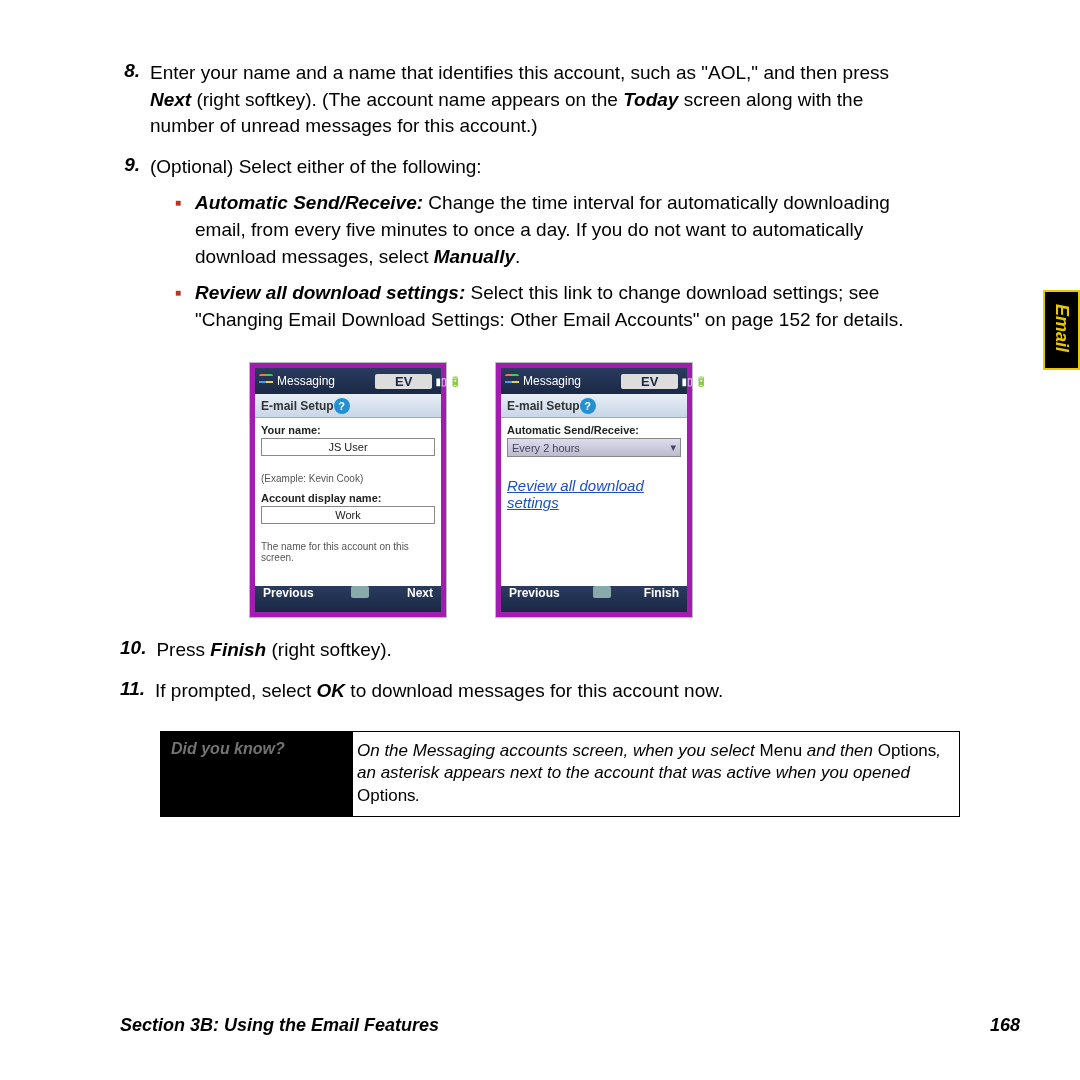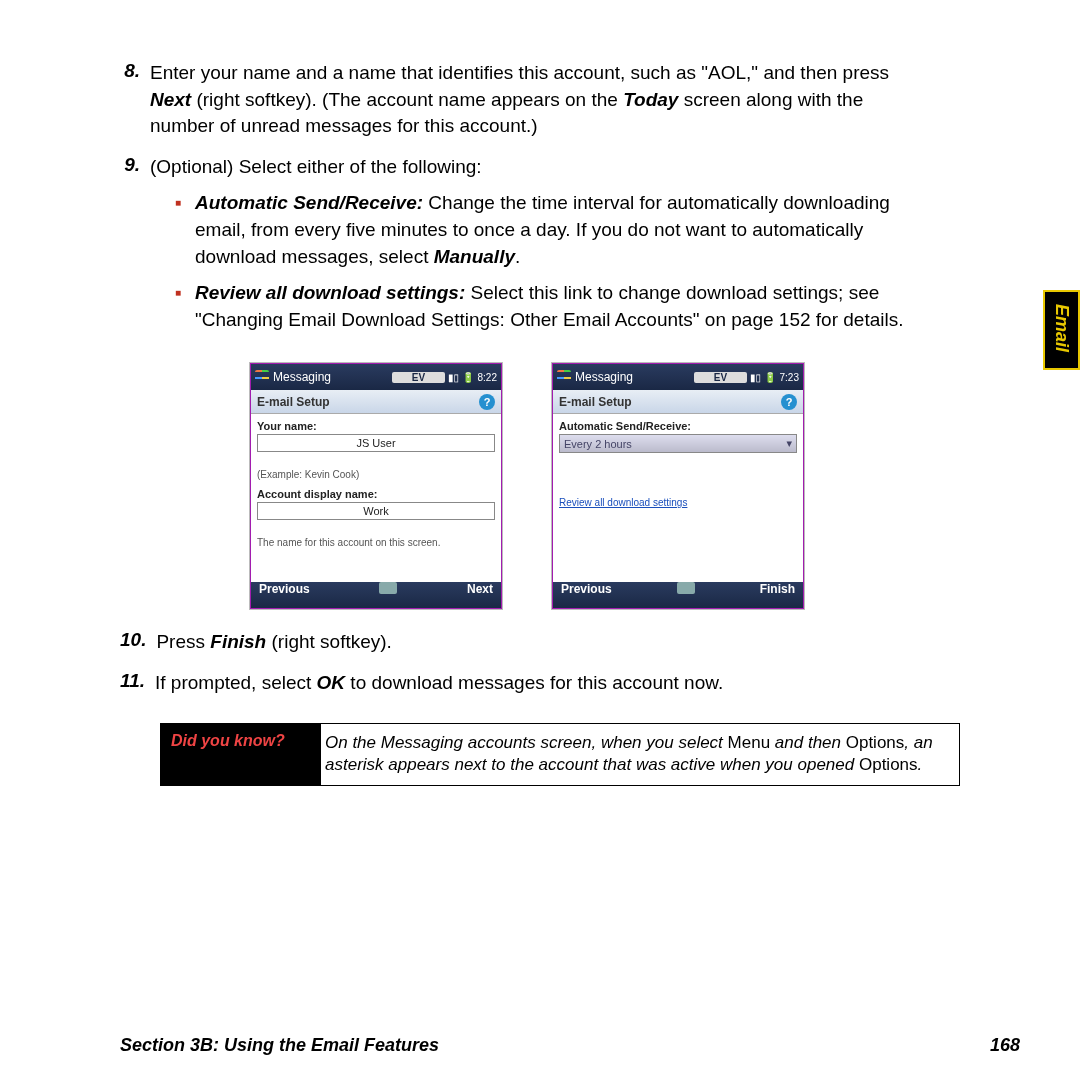--- a/index.html
+++ b/index.html
@@ -61,22 +61,22 @@
       position: absolute;
       left: -20px;
       top: 6px;
     }
     .screens {
       display: flex;
       gap: 50px;
       margin: 20px 0 20px 130px;
     }
     .phone {
-      width: 252px;
-      border: 1px solid #a21caf;
+      width: 196px;
+      border: 5px solid #a21caf;
       background: #fff;
       box-shadow: 0 0 0 1px #bbb;
     }
     .ph-titlebar {
       height: 26px;
       background: linear-gradient(#2a3b5f, #1a2845);
       color: #fff;
       display: flex;
       align-items: center;
       font-size: 12px;
@@ -89,27 +89,26 @@
       display: inline-block;
       background:
         linear-gradient(#e74 25%, transparent 25%) 0 0/50% 50%,
         linear-gradient(#4c4 25%, transparent 25%) 100% 0/50% 50%,
         linear-gradient(#49f 25%, transparent 25%) 0 100%/50% 50%,
         linear-gradient(#ec4 25%, transparent 25%) 100% 100%/50% 50%;
       background-repeat: no-repeat;
       border-radius: 2px;
     }
     .ph-status { display:flex; gap:3px; align-items:center; font-size:10px; }
-    .ph-status .box { background:#ddd; color:#1a2845; padding:0 20px; font-weight:bold; border-radius:2px; font-size:10px;}
+    .ph-status .box { background:#ddd; color:#1a2845; padding:0 20px; font-weight:bold; border-radius:2px; font-size:13px;margin-left:40px;}
     .ph-subbar {
       background: linear-gradient(#e8eef5, #c9d6e8);
       height: 24px;
       display: flex;
       align-items: center;
-      justify-content: space-between;
       padding: 0 6px;
       font-size: 12px;
       font-weight: bold;
       color: #333;
       border-bottom: 1px solid #aaa;
     }
     .help-icon {
       width: 16px; height: 16px;
       background: #2590d0;
       border-radius: 50%;
@@ -138,59 +137,59 @@
     .ph-select {
       width: 100%;
       border: 1px solid #888;
       background: linear-gradient(#dde, #bbc);
       color: #446;
       padding: 2px 4px;
       font-size: 11px;
       display: flex; justify-content: space-between; align-items:center;
       margin-top: 2px;
     }
-    .ph-link { color: #1a4fbc; font-size: 10px; margin-top: 44px; display:block; text-decoration: underline; }
+    .ph-link { color: #1a4fbc; font-size: 15px; margin-top: 20px; display:block; text-decoration: underline; font-style: italic; }
     .ph-bottombar {
       height: 26px;
       background: linear-gradient(#2a3b5f, #1a2845);
       color: #fff;
       display: flex;
       justify-content: space-between;
       padding: 0 8px;
       font-size: 12px;
       font-weight: bold;
     }
     .ph-kbd { width:18px; height:12px; background:#8aa; border-radius:2px; }
     .dyk-box {
       display: flex;
       margin: 26px 0 0 40px;
       width: 800px;
       border: 1px solid #000;
     }
     .dyk-label {
       background: #000;
-      color: #ef4444;
+      color: #737373;
       font-weight: bold;
       font-style: italic;
       padding: 8px 10px;
       font-size: 16px;
-      width: 160px;
+      width: 192px;
       display:flex; align-items:flex-start;
     }
     .dyk-body {
       padding: 8px 4px;
       font-size: 17px;
       font-style: italic;
       line-height: 1.35;
       flex: 1;
     }
     .dyk-body .up { font-style: normal; }
     .footer {
       position: absolute;
-      bottom: 24px;
+      bottom: 44px;
       left: 120px;
       width: 900px;
       display: flex;
       justify-content: space-between;
       font-style: italic;
       font-weight: bold;
       font-size: 18px;
     }
   </style>
 </head>

